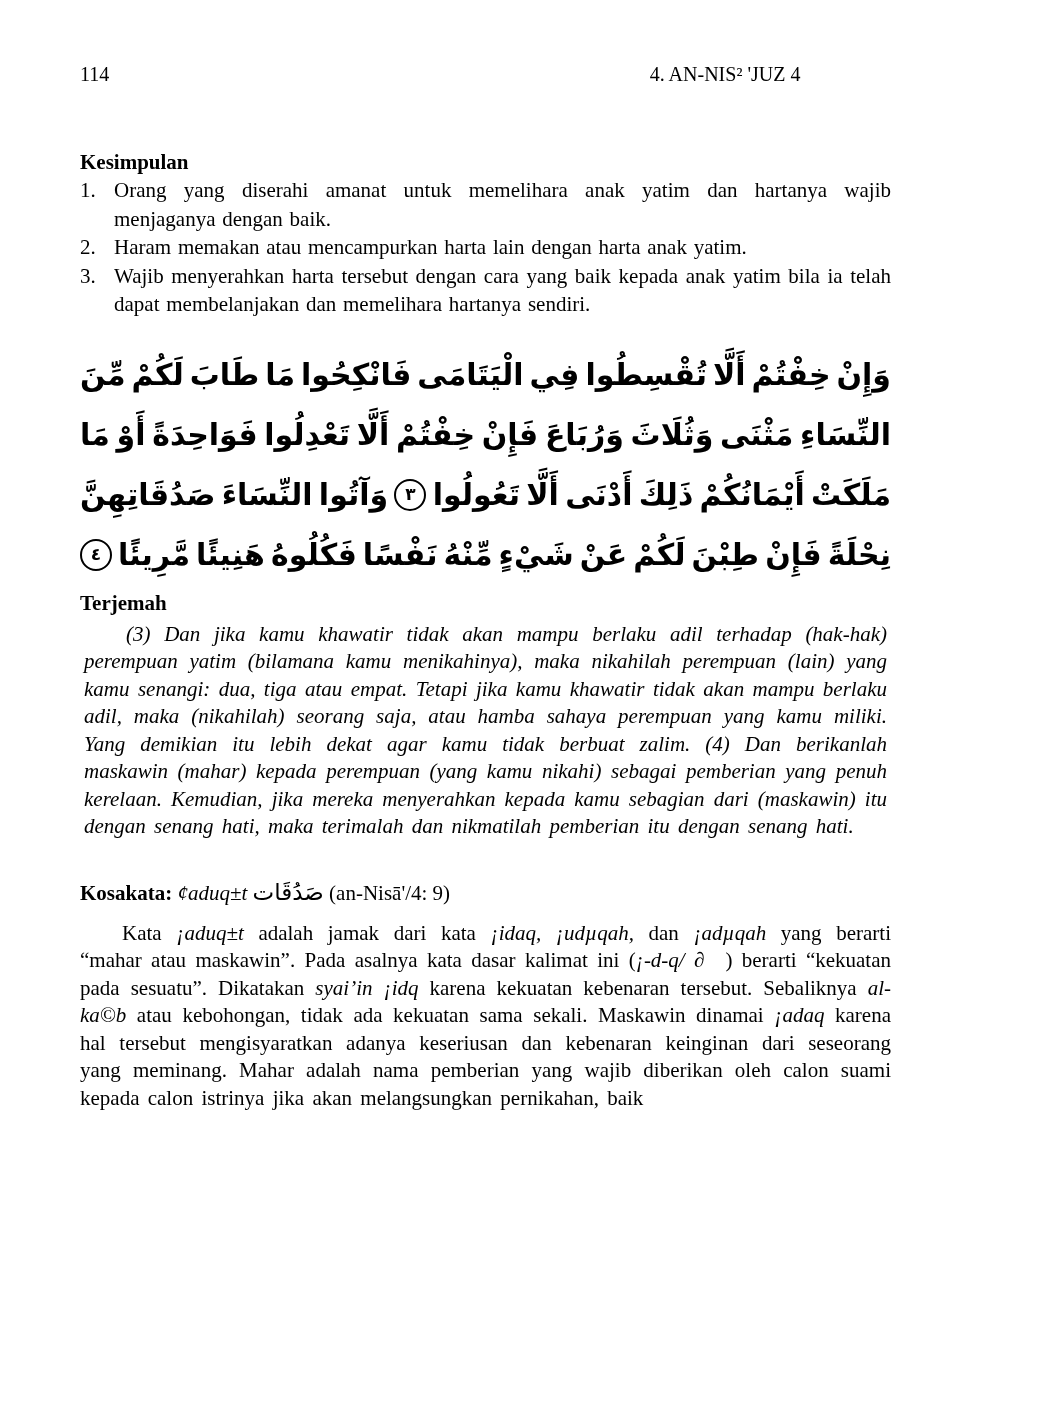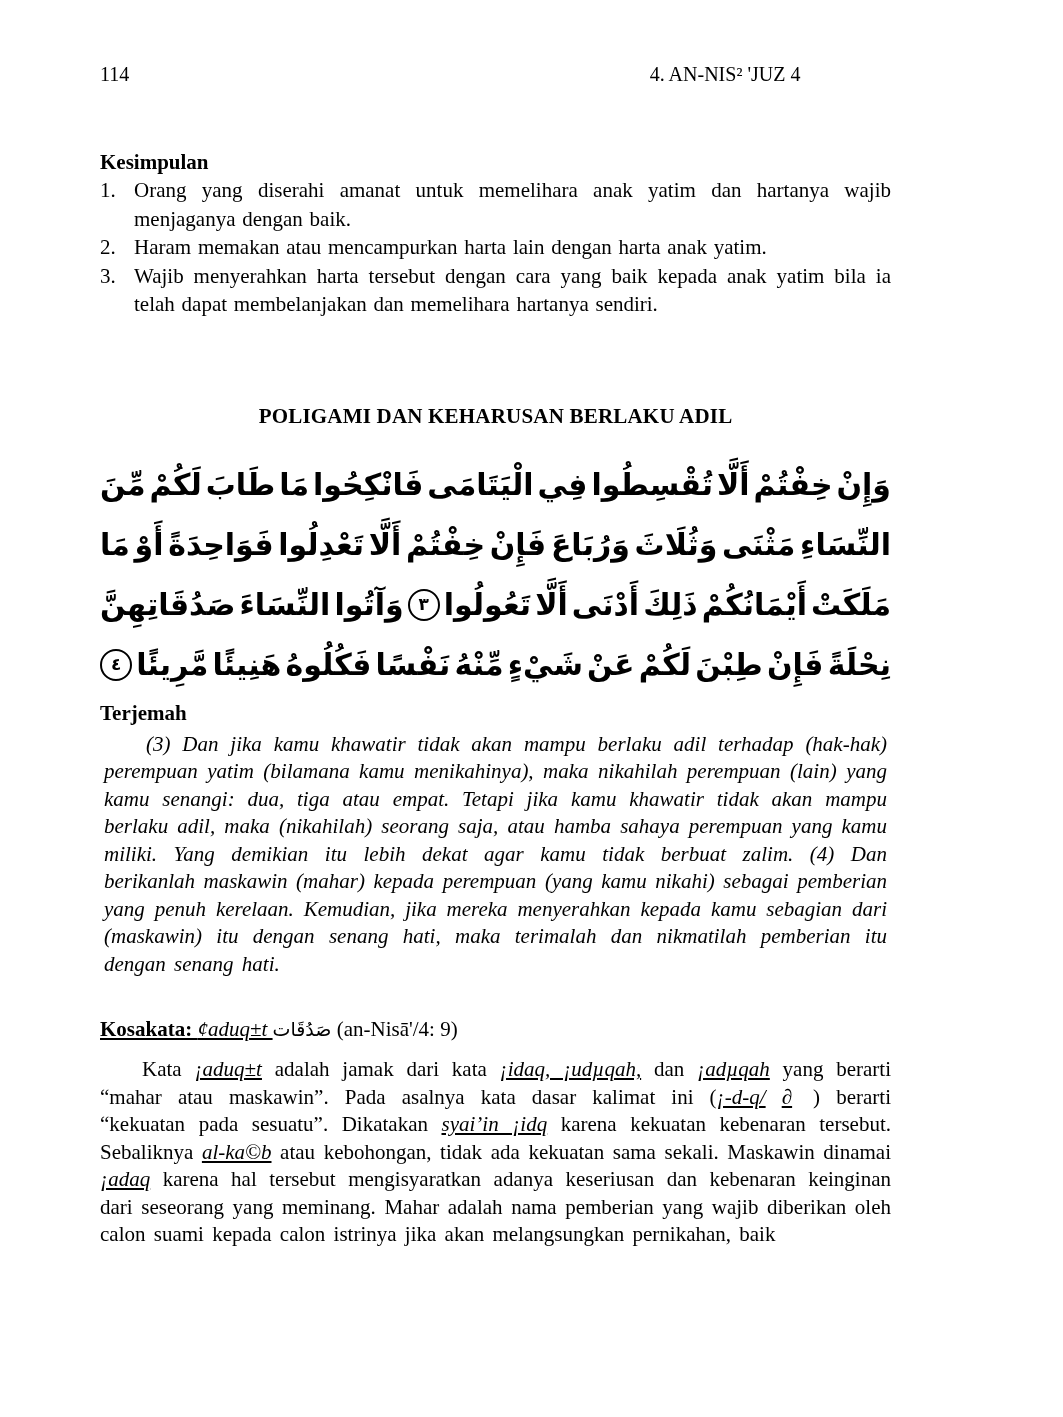--- a/index.html
+++ b/index.html
@@ -12,21 +12,21 @@
     width: 1063px;
     height: 1417px;
     overflow: hidden;
     font-family: "Liberation Serif", serif;
     font-size: 21px;
   }
   .page {
     box-sizing: border-box;
     width: 1063px;
     height: 1417px;
-    padding: 62px 172px 0 100px;
+    padding: 62px 172px 0 80px;
   }
   
   .hdr {
     display: flex;
     align-items: baseline;
     font-size: 20px;
     line-height: 24px;
   }
   .hdr .hl { width: 140px; }
   .hdr .hc { flex: 1; text-align: right; }
@@ -89,25 +89,25 @@
 
   
   .kosa { margin-top: 36px; line-height: 30px; }
   .bodyp {
     margin: 12px 0 12px 0;
     text-align: justify;
     text-indent: 42px;
     line-height: 27.5px;
     word-spacing: 3px;
   }
-  .it { font-style: italic; text-decoration: underline; }
-  .bd { font-weight: bold; text-decoration: underline; }
+  .it { font-style: italic; }
+  .bd { font-weight: bold; }
   .arb {
     font-family: "DejaVu Sans", sans-serif;
-    font-size: 19px;
+    font-size: 23px;
     direction: rtl;
     unicode-bidi: embed;
   }
 </style>
 </head>
 <body>
 
 <div class="page">
 
   <div class="hdr">
@@ -125,21 +125,20 @@
     <div class="li">
       <span class="num">2.</span>
       <span class="litxt">Haram memakan atau mencampurkan harta lain dengan harta anak yatim.</span>
     </div>
     <div class="li">
       <span class="num">3.</span>
       <span class="litxt">Wajib menyerahkan harta tersebut dengan cara yang baik kepada anak yatim bila ia telah dapat membelanjakan dan memelihara hartanya sendiri.</span>
     </div>
   </div>
 
-  <div class="sec-h">POLIGAMI DAN KEHARUSAN BERLAKU ADIL</div>
 
   <div class="quran">
     <div class="qline">
         <span>وَإِنْ</span>
         <span>خِفْتُمْ</span>
         <span>أَلَّا</span>
         <span>تُقْسِطُوا</span>
         <span>فِي</span>
         <span>الْيَتَامَى</span>
         <span>فَانْكِحُوا</span>

